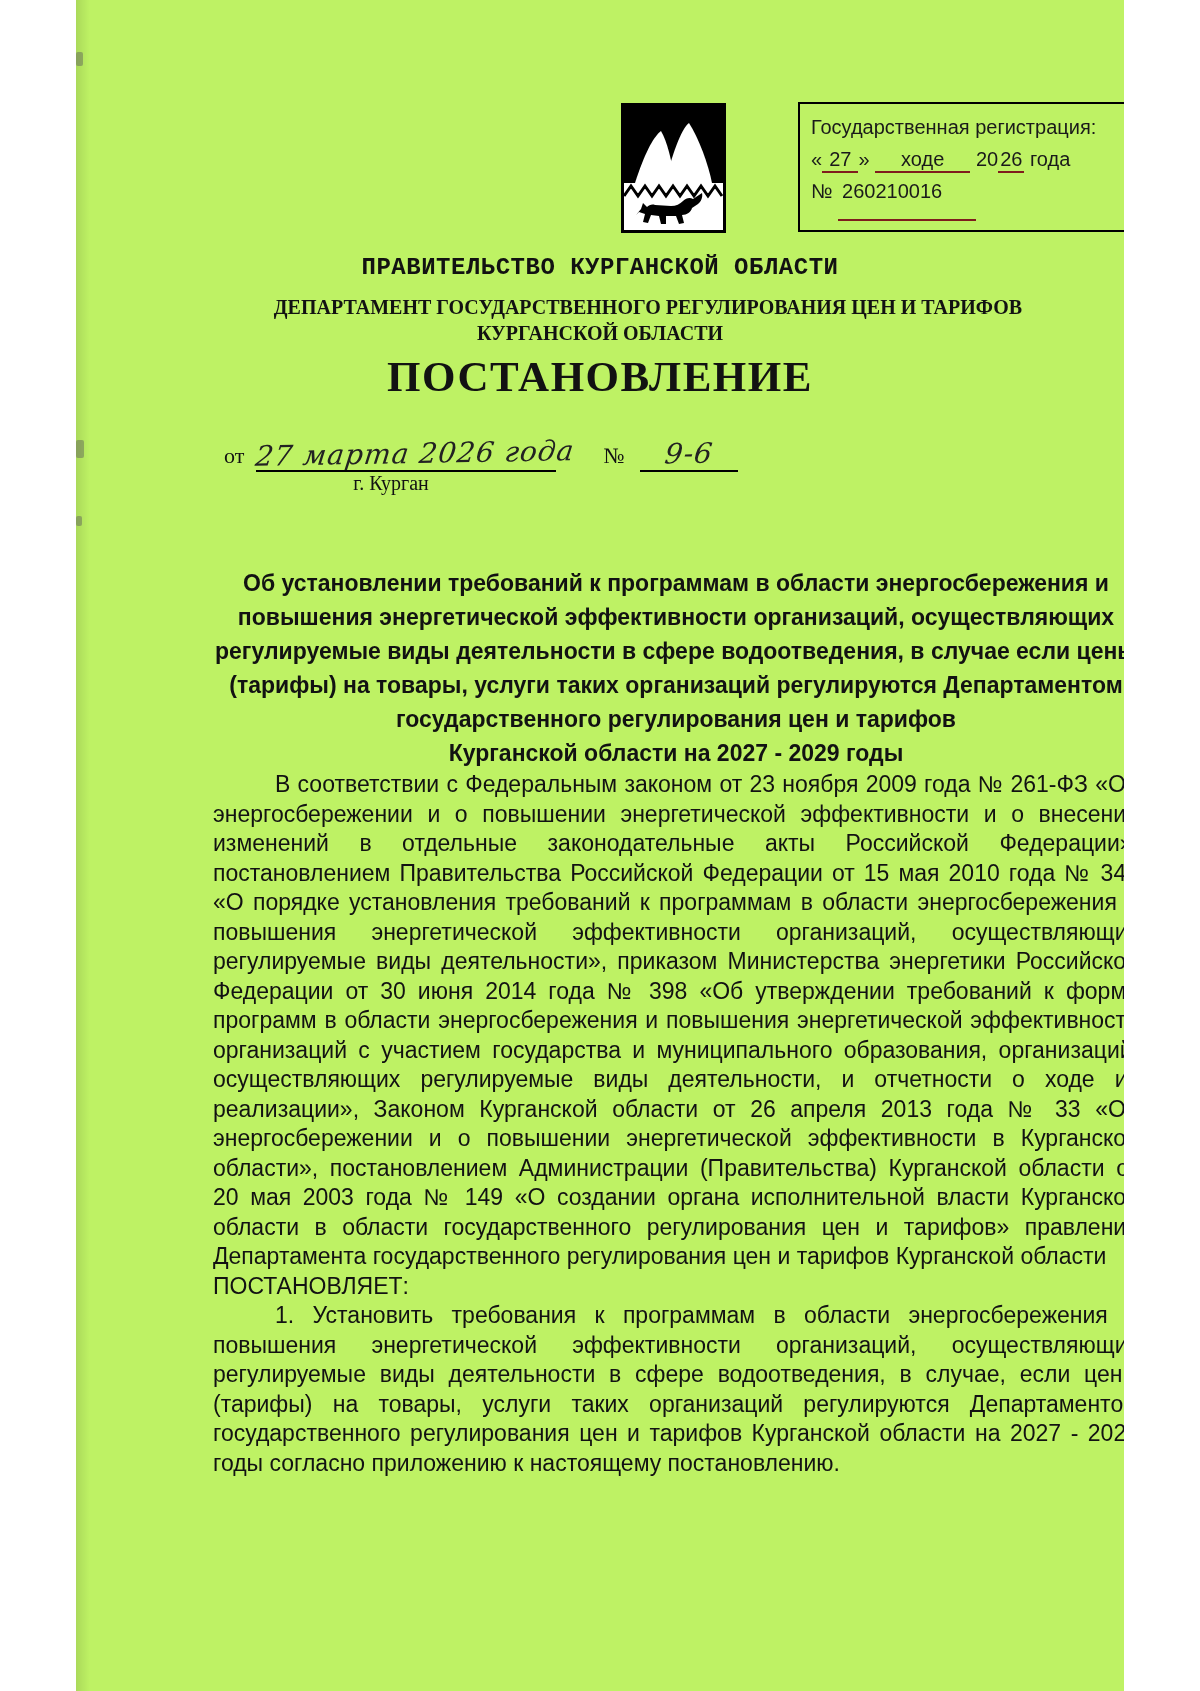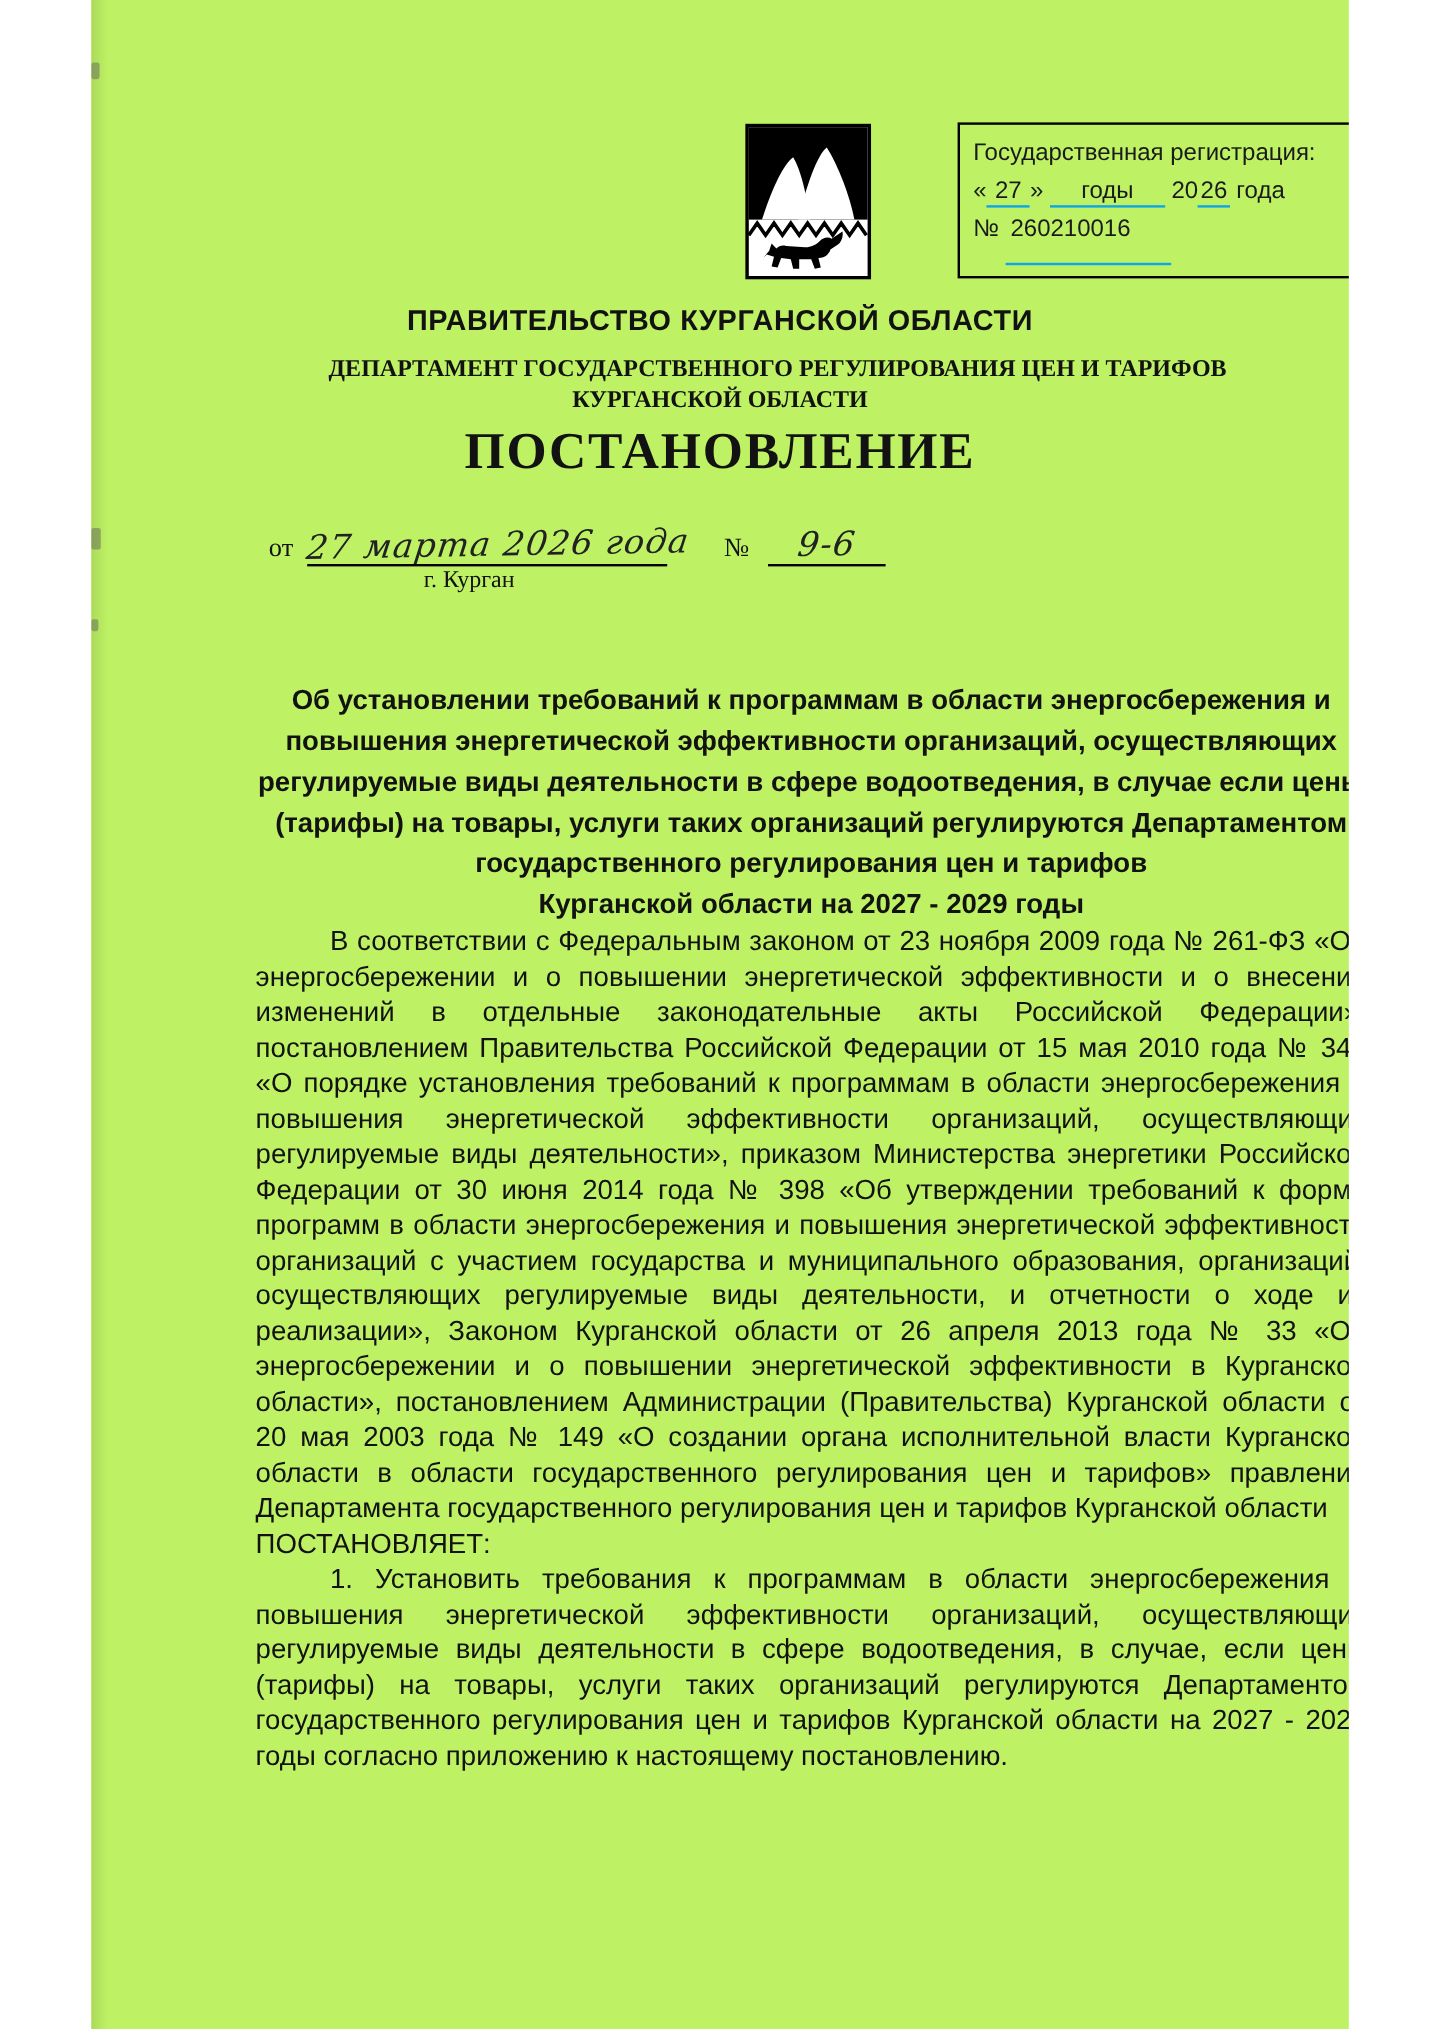--- a/index.html
+++ b/index.html
@@ -46,34 +46,34 @@
     width: 340px;
     border: 2px solid #000;
     padding: 7px 11px 9px 11px;
     font-size: 20px;
     line-height: 32px;
     color: #1a1a1a;
   }
   .reg-line { white-space: nowrap; }
   .u {
     display: inline-block;
-    border-bottom: 2px solid #0ea5e9;
+    border-bottom: 2px solid #7f1d1d;
     line-height: 24px;
   }
   .u-day   { padding: 0 7px; }
   .u-month { padding: 0 26px; }
   .u-year  { padding: 0 2px; }
   .u-regnum{ padding: 0 34px 16px 4px; }
 
   
   .gov-title {
     position: absolute;
     left: 0; top: 254px; width: 100%;
     text-align: center;
-    font-family: Liberation Sans, sans-serif;
+    font-family: Liberation Mono, monospace;
     font-weight: bold;
     font-size: 24px;
     letter-spacing: 0.5px;
   }
   .dept-line1 {
     position: absolute;
     left: 0; top: 296px; width: 100%;
     text-align: center;
     font-family: "Liberation Serif", serif;
     font-weight: bold;
@@ -175,21 +175,21 @@
       <path d="M44 80 C 53 44 62 24 68 20 C 78 36 87 60 91 80 Z" fill="#ffffff"></path>
       <path d="M3 93 l7 -10 7 10 7 -10 7 10 7 -10 7 10 7 -10 7 10 7 -10 7 10 7 -10 7 10 7 -10 7 10" fill="none" stroke="#000000" stroke-width="3"></path>
       <path d="M15 112 l5 -6 2 -6 4 4 c2 -2 5 -3 8 -2 l16 1 c5 0 9 -2 12 -5 c3 -3 7 -4 10 -2 l9 -6 c1 4 -1 9 -4 11 l-6 4 c-1 4 -5 7 -10 7 l2 8 -5 1 -3 -8 -10 0 0 8 -5 0 -2 -8 -8 -1 -3 8 -5 -1 2 -8 -6 -2 z" fill="#000000"></path>
     </svg>
   </div>
 
   <div class="reg-box">
     <div class="reg-line">Государственная регистрация:</div>
     <div class="reg-line">
       <span>«</span><span class="u u-day">27</span><span>»</span>
-      <span class="u u-month">годы</span>
+      <span class="u u-month">ходе</span>
       <span>20</span><span class="u u-year">26</span>
       <span>года</span>
     </div>
     <div class="reg-line">
       <span>№</span>
       <span class="u u-regnum">260210016</span>
     </div>
   </div>
 
   <div class="gov-title">ПРАВИТЕЛЬСТВО КУРГАНСКОЙ ОБЛАСТИ</div>

